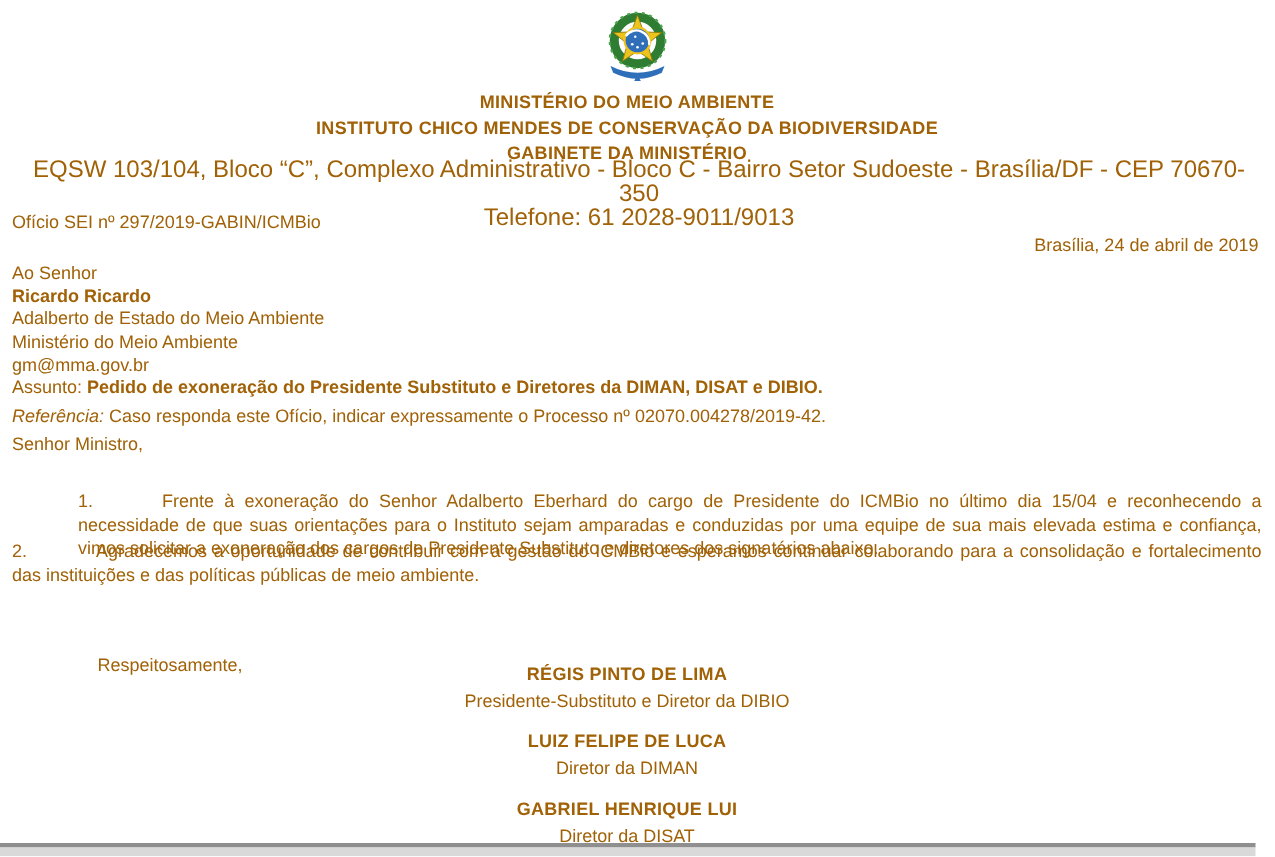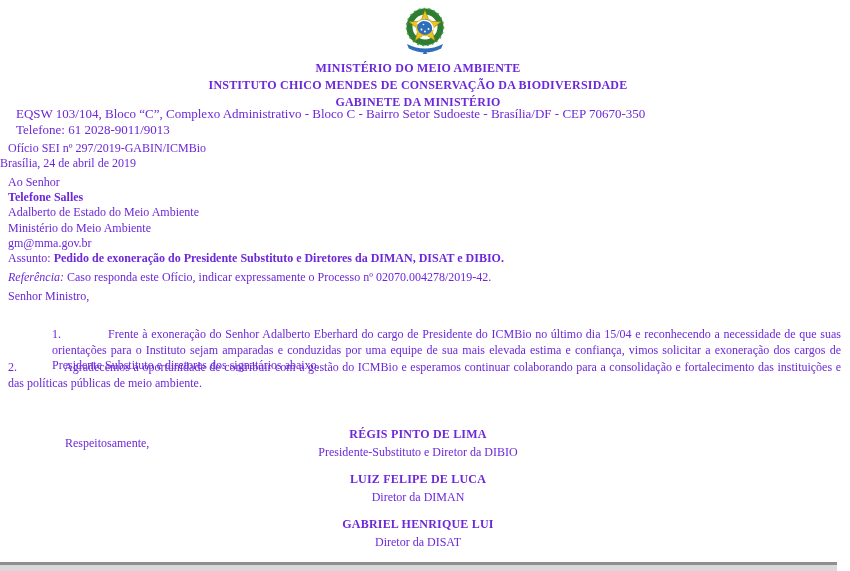--- a/index.html
+++ b/index.html
@@ -1,43 +1,43 @@
 <!DOCTYPE html>
 <html><head>
 <meta charset="utf-8">
 <style>
   * { margin:0; padding:0; box-sizing:border-box; }
   html,body { background:#ffffff; }
   .page {
     position:relative;
     width:850px; height:571px;
     background:#ffffff;
-    font-family:Liberation Serif, serif;
+    font-family:Liberation Sans, sans-serif;
     font-size:12px;
-    color:#6d28d9;
+    color:#a16207;
     overflow:hidden;
   }
   .emblem-wrap { position:absolute; top:6px; left:0; right:0; text-align:center; }
   .org-header { position:absolute; top:60px; left:0; right:14px; text-align:center; font-weight:bold; line-height:17px; letter-spacing:.2px; }
-  .org-sub { position:absolute; top:106px; left:16px; right:14px; text-align:left; line-height:16px; font-size:13px; }
+  .org-sub { position:absolute; top:106px; left:16px; right:14px; text-align:center; line-height:16px; font-size:16px; }
   .ref-row { position:absolute; top:141px; left:8px; }
-  .date-row { position:absolute; top:156px; left:0; right:11px; }
+  .date-row { position:absolute; top:156px; left:0; right:11px; text-align:right; }
   .addressee { position:absolute; top:175px; left:8px; line-height:15.2px; }
   .addressee .bold { font-weight:bold; }
   .subject-row { position:absolute; top:251px; left:8px; right:9px; }
   .subject-row .bold { font-weight:bold; }
   .reference-row { position:absolute; top:270px; left:8px; right:9px; }
   .reference-row .ital { font-style:italic; }
   .greeting-row { position:absolute; top:289px; left:8px; }
   .para { position:absolute; left:8px; right:9px; text-align:justify; line-height:15.5px; }
   .para-1 { top:327px;margin-left:44px; }
   .para-2 { top:360px; }
   .para-num { display:inline-block; width:56px; }
   .closing-row { position:absolute; top:436px; left:65px; }
-  .signatures { position:absolute; top:426px; left:0; right:14px; text-align:center; }
+  .signatures { position:absolute; top:441px; left:0; right:14px; text-align:center; }
   .sig + .sig { margin-top:11px; }
   .sig-name { font-weight:bold; line-height:16px; letter-spacing:.2px; }
   .sig-role { line-height:16px; margin-top:2px; }
   .page-edge-line { position:absolute; top:562px; left:0; width:837px; height:3px; background:#8f8f8f; }
   .page-edge-shade { position:absolute; top:565px; left:0; width:837px; height:6px; background:#d9d9d9; }
 </style>
 </head>
 <body>
 
 <div class="page">
@@ -68,21 +68,21 @@
     <div>EQSW 103/104, Bloco “C”, Complexo Administrativo - Bloco C - Bairro Setor Sudoeste - Brasília/DF - CEP 70670-350</div>
     <div>Telefone: 61 2028-9011/9013</div>
   </div>
 
   <div class="ref-row">Ofício SEI nº 297/2019-GABIN/ICMBio</div>
 
   <div class="date-row">Brasília, 24 de abril de 2019</div>
 
   <div class="addressee">
     <div>Ao Senhor</div>
-    <div class="bold">Telefone Salles</div>
+    <div class="bold">Ricardo Ricardo</div>
     <div>Adalberto de Estado do Meio Ambiente</div>
     <div>Ministério do Meio Ambiente</div>
     <div>gm@mma.gov.br</div>
   </div>
 
   <div class="subject-row">
     <span>Assunto: </span><span class="bold">Pedido de exoneração do Presidente Substituto e Diretores da DIMAN, DISAT e DIBIO.</span>
   </div>
 
   <div class="reference-row">

